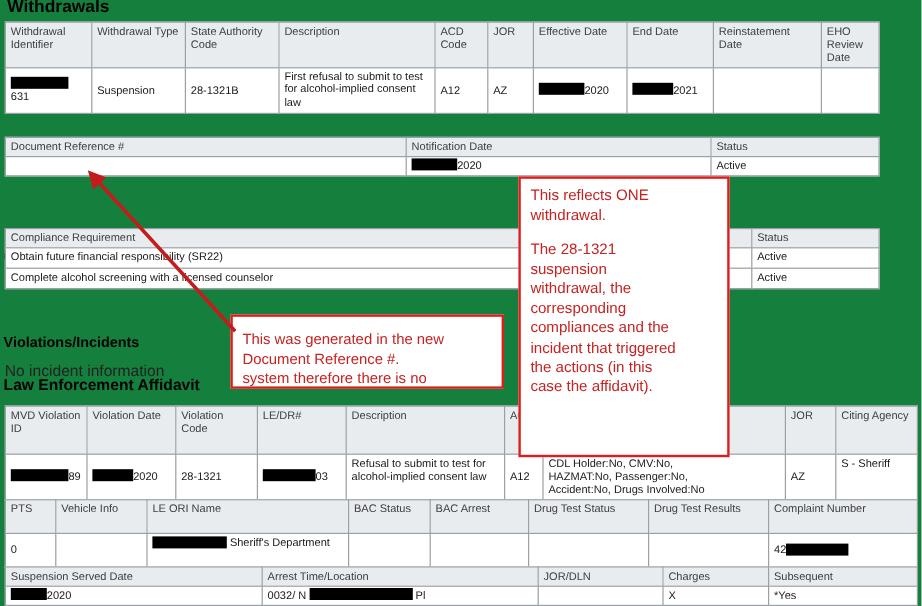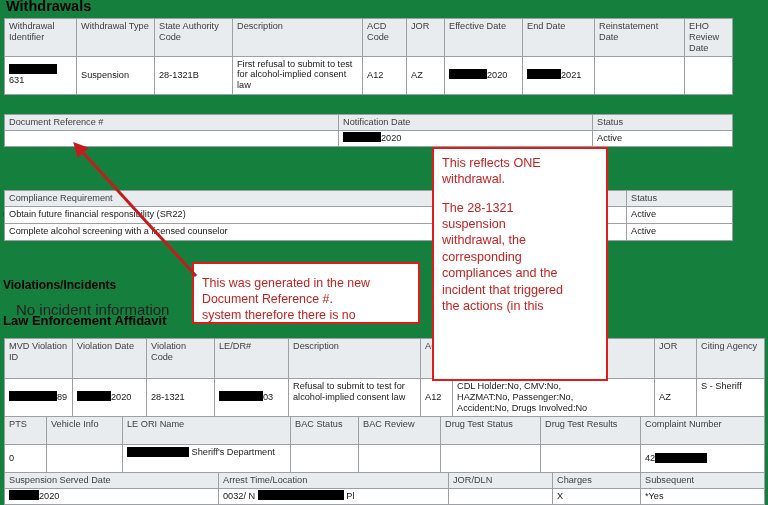--- a/index.html
+++ b/index.html
@@ -28,25 +28,24 @@
     white-space: nowrap;
   }
   .h-withdrawals { left: 6px;  top: -2px;  font-size: 14.5px; }
   .h-compliance  { left: 3px;  top: 158px; font-size: 14.5px; margin-top: 48px; }
   .h-violations  { left: 3px;  top: 278px; font-size: 12px; }
   .h-affidavit   { left: 3px;  top: 313px; font-size: 13px; }
   .sub-note {
     position: absolute;
     left: 4px;
     top: 301px;
-    font-size: 15px;
+    font-size: 13px;
     color: #222222;
     font-family: "Liberation Sans", sans-serif;
     white-space: nowrap;
-    margin-left: 12px;
   }
 
   
   table.grid {
     position: absolute;
     border-collapse: collapse;
     table-layout: fixed;
     font-family: "Liberation Sans", sans-serif;
     background: #ffffff;
   }
@@ -306,21 +305,21 @@
         <col style="width:100px">
       <col style="width:100px">
         <col style="width:124px">
     </colgroup>
     <tbody>
       <tr style="height:28px;">
         <td class="hdr">PTS</td>
         <td class="hdr">Vehicle Info</td>
         <td class="hdr">LE ORI Name</td>
         <td class="hdr">BAC Status</td>
-        <td class="hdr">BAC Review</td>
+        <td class="hdr">BAC Arrest</td>
         <td class="hdr">Drug Test Status</td>
         <td class="hdr">Drug Test Results</td>
         <td class="hdr">Complaint Number</td>
       </tr>
       <tr style="height:28px;">
         <td class="val">0</td>
         <td class="val"></td>
         <td class="valtop">
           <span class="redact r-w62"></span> <span>Sheriff's Department</span>
         </td>
@@ -384,15 +383,16 @@
     <p>This reflects ONE</p>
     <p>withdrawal.</p>
     <div class="gap"></div>
     <p>The 28-1321</p>
     <p>suspension</p>
     <p>withdrawal, the</p>
     <p>corresponding</p>
     <p>compliances and the</p>
     <p>incident that triggered</p>
     <p>the actions (in this</p>
+    <p>case the affidavit).</p>
   </div>
 
 </div>
 
 </body></html>

